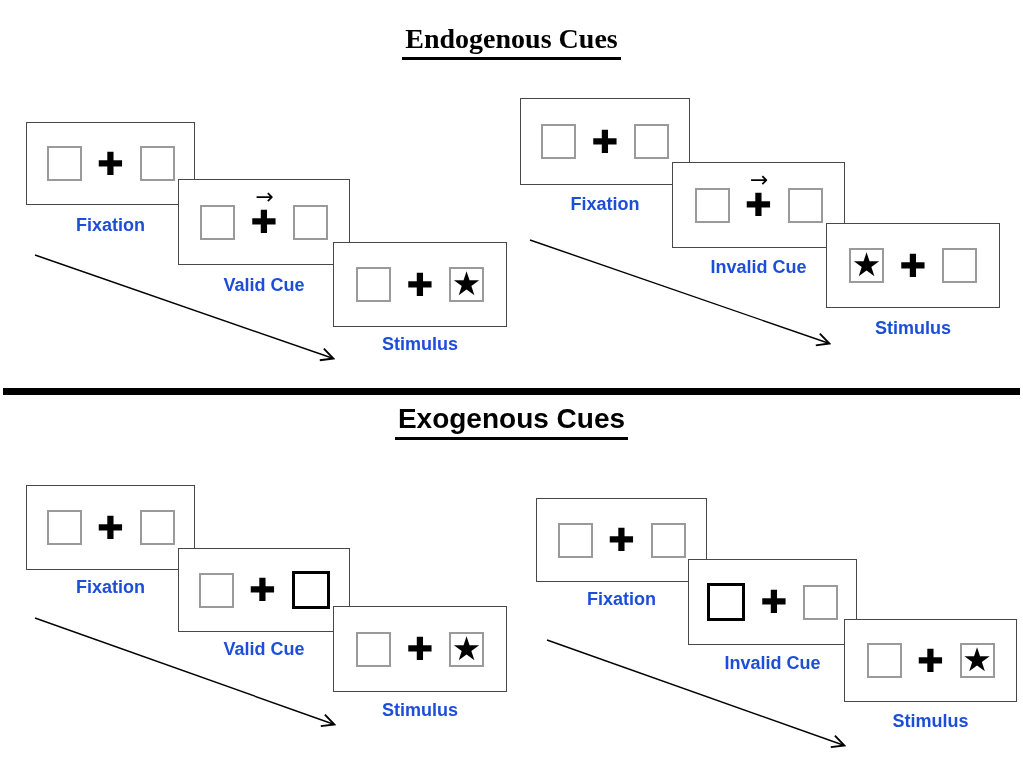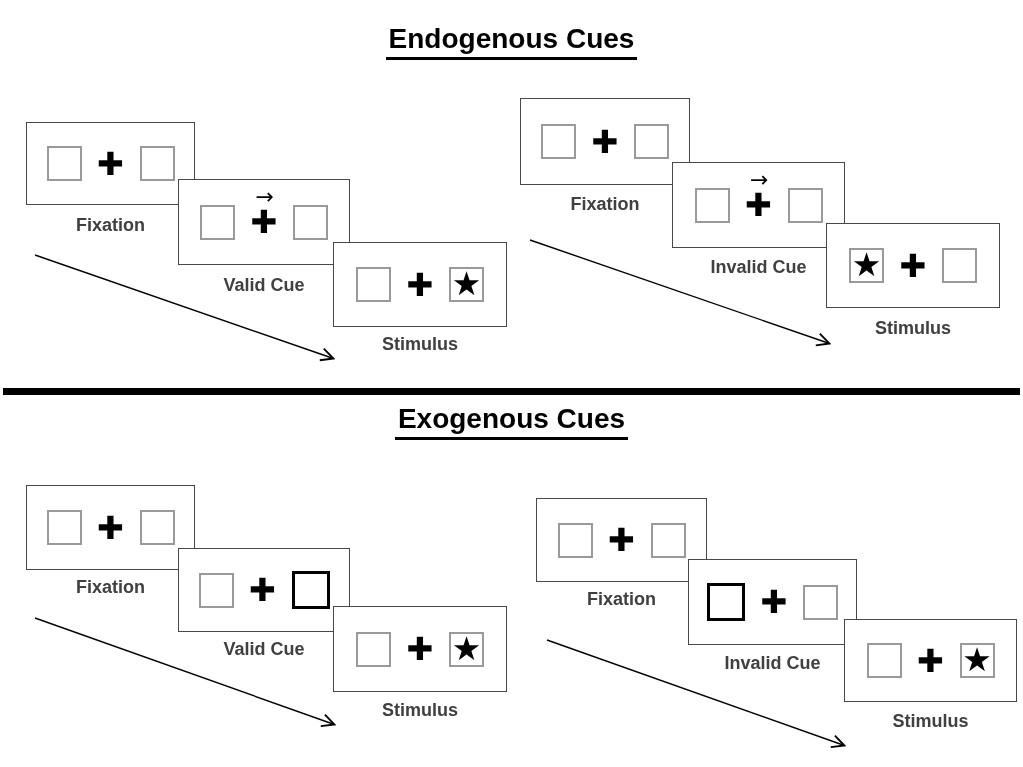--- a/index.html
+++ b/index.html
@@ -6,21 +6,21 @@
   html,body { width:1023px; height:767px; }
   body {
     position:relative; background:#ffffff; overflow:hidden;
     font-family:"Liberation Sans", sans-serif; color:#000;
   }
   .sect-title { position:absolute; left:0; width:100%; text-align:center; }
   .sect-title span {
     display:inline-block; font-size:28px; font-weight:bold; line-height:1.1;
     border-bottom:3px solid #000; padding:0 3px 2px 3px;
   }
-  #title-endo { top:24px; }
+  #title-endo { top:24px;font-family:Liberation Serif, serif; }
   #title-exo  { top:404px; }
 
   .divider { position:absolute; left:3px; right:3px; top:388px; height:7px; background:#000; }
 
   .arrows-svg { position:absolute; left:0; top:0; width:1023px; height:767px; pointer-events:none; }
 
   .panel {
     position:absolute; background:#fff; border:1.5px solid #484848;
     display:flex; align-items:center; justify-content:center;
   }
@@ -32,21 +32,21 @@
   .sq.bold { width:38px; height:38px; border:3.5px solid #000; }
   .pluswrap { position:relative; width:32px; display:flex; align-items:center; justify-content:center; }
   .plus { font-family:"DejaVu Sans", sans-serif; font-size:32px; line-height:1; color:#000; }
   .cuearrow {
     position:absolute; top:-20px; left:50%; transform:translateX(-46%);
     font-family:"DejaVu Sans", sans-serif; font-size:22px; line-height:1; color:#000;
   }
   .star { font-family:"DejaVu Sans", sans-serif; font-size:33px; line-height:1; color:#000; margin-top:-2px; }
 
   .plabel {
-    position:absolute; font-size:18px; font-weight:bold; text-align:center; line-height:1.1; color:#404040;
+    position:absolute; font-size:18px; font-weight:bold; text-align:center; line-height:1.1; color:#1d4ed8;
   }
 </style>
 </head>
 <body>
 
 <svg class="arrows-svg" viewBox="0 0 1023 767">
   <defs>
     <marker id="ah" viewBox="0 0 10 10" refX="8" refY="5" markerWidth="11" markerHeight="11" orient="auto">
       <path d="M1,1 L9,5 L1,9" fill="none" stroke="#000" stroke-width="1.2"></path>
     </marker>

